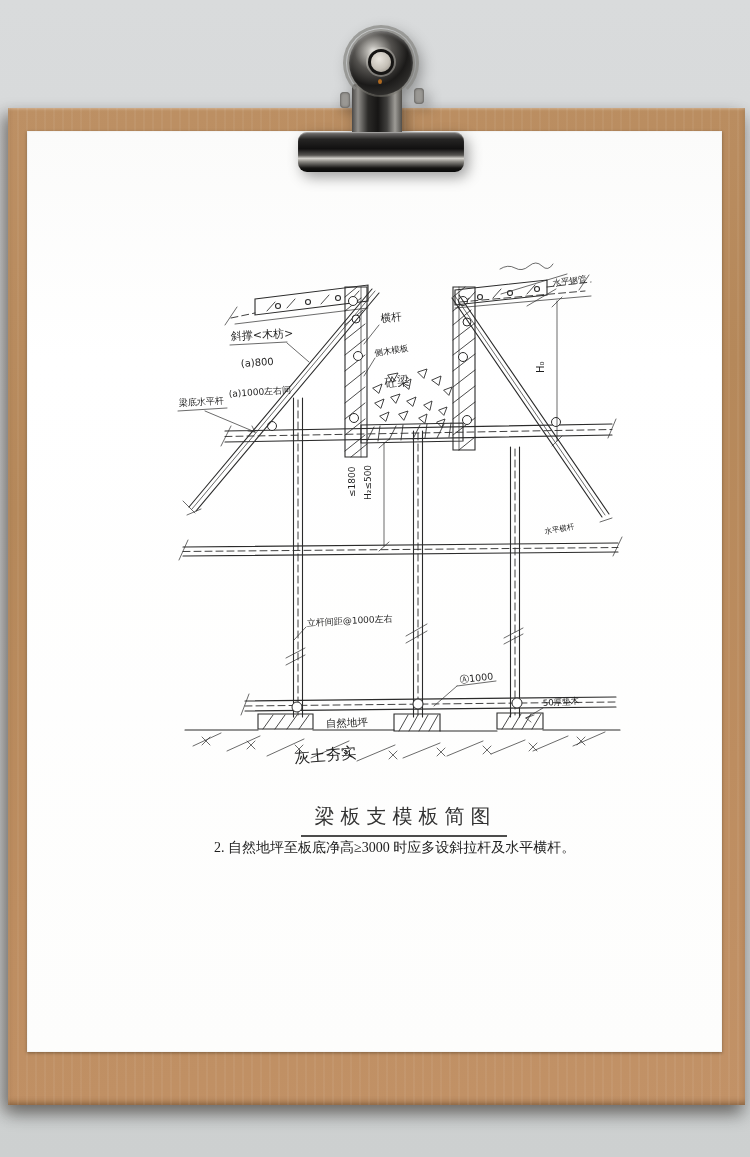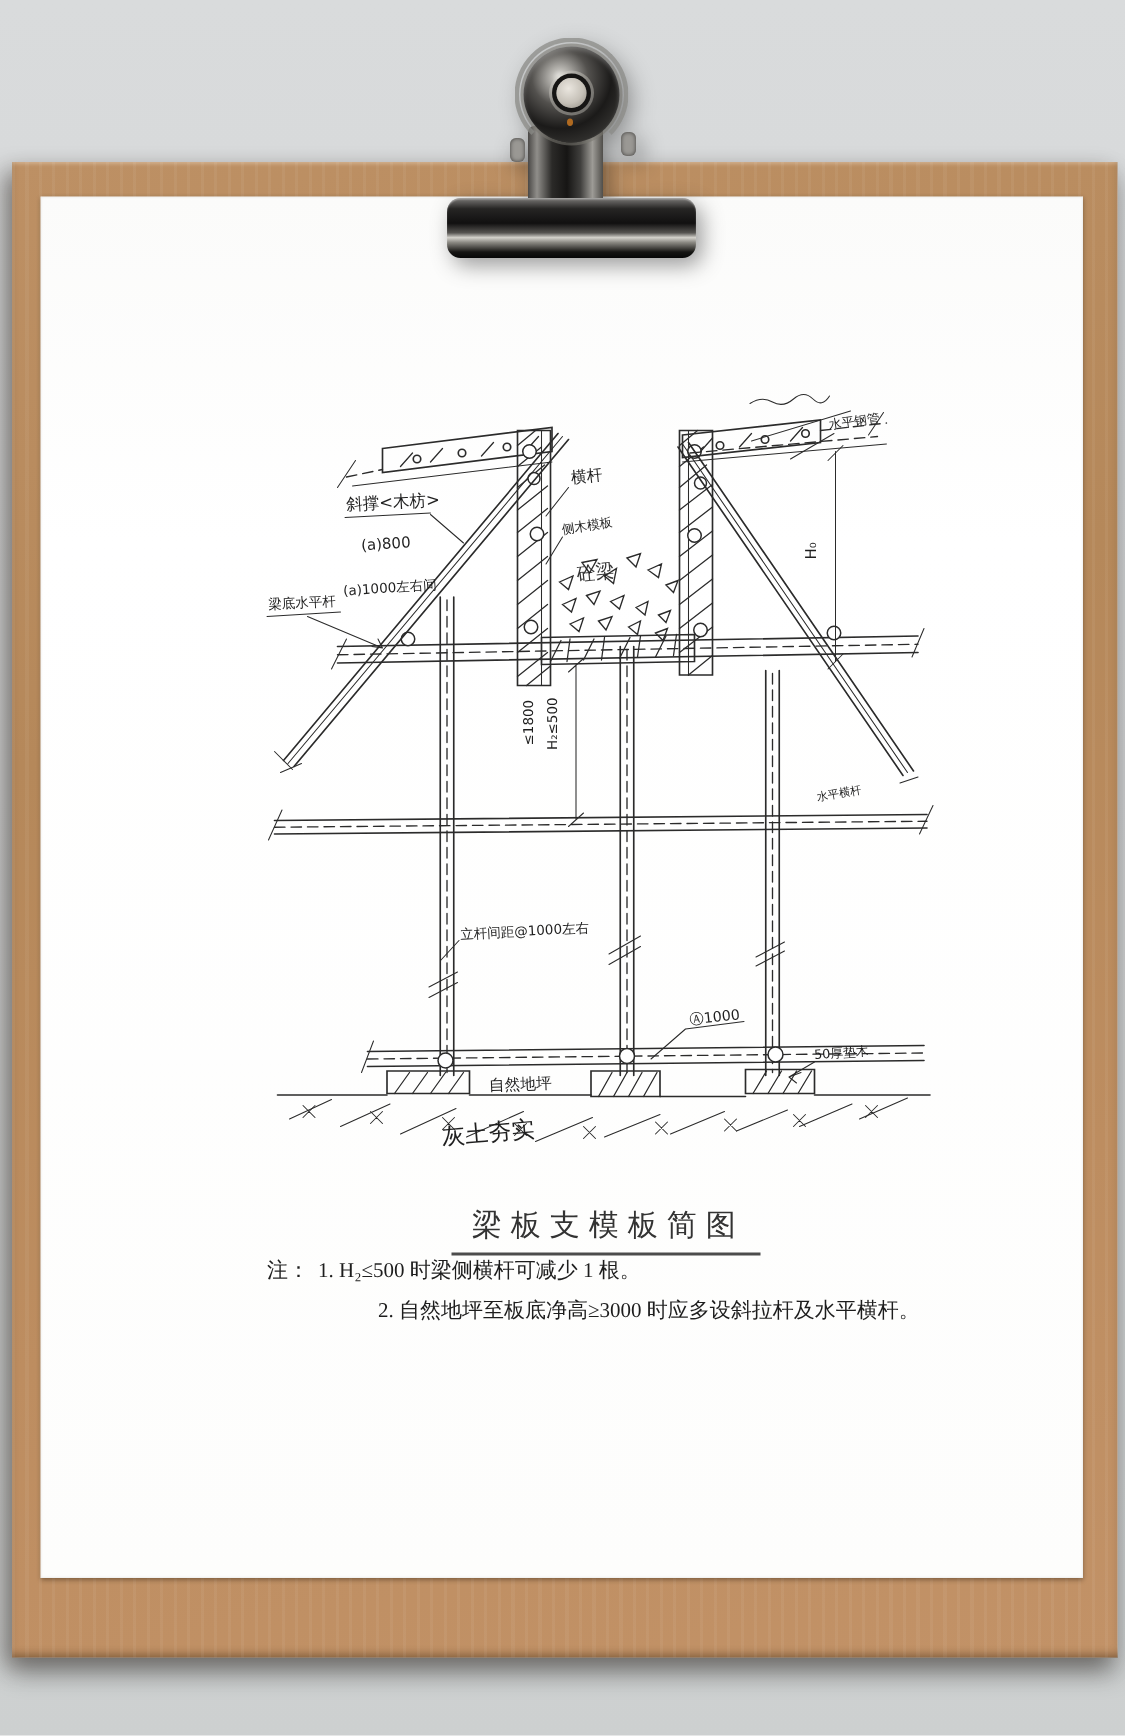--- a/index.html
+++ b/index.html
@@ -30,21 +30,21 @@
   .dash{stroke-dasharray:7 4;stroke-width:.9;}
   .node{fill:#ffffff;stroke:#2b2b2b;stroke-width:1;}
   .hw{font-family:"DejaVu Sans",sans-serif;fill:#1f1f1f;}
   .title-wrap{position:absolute;top:672px;left:0;width:100%;text-align:center;padding-left:58px;box-sizing:border-box;}
   .doc-title{
     display:inline-block;font-size:20px;letter-spacing:6px;color:#333;
     border-bottom:2px solid #4c4c4c;padding:0 10px 5px 14px;text-align:right;
   }
   .notes{position:absolute;left:151px;top:704px;width:480px;font-size:14px;color:#1d1d1d;line-height:26.5px;}
   .note-line{white-space:nowrap;}
-  .note-line.indent{margin-left:74px;}
+  .note-line.indent{margin-left:36px;}
   .note-prefix{margin-right:6px;}
   
   .clip{position:absolute;left:296px;top:26px;width:170px;height:150px;filter:drop-shadow(4px 5px 7px rgba(0,0,0,.38));}
   .clip-tab{position:absolute;width:10px;height:16px;background:#9a9894;border-radius:4px;box-shadow:inset 0 0 3px rgba(0,0,0,.6);z-index:0;}
   .clip-tab.left{left:44px;top:66px;}
   .clip-tab.right{left:118px;top:62px;}
   .clip-neck{
     position:absolute;left:56px;top:58px;width:50px;height:56px;z-index:1;
     background:linear-gradient(90deg,#4a4846 0%,#908e8a 12%,#2b2a28 32%,#161514 52%,#403f3d 70%,#9d9b96 86%,#504e4a 100%);
     border-radius:4px 4px 2px 2px;
@@ -221,23 +221,20 @@
       <text class="hw" x="368" y="461" font-size="8.5" transform="rotate(-4 368 461)">50厚垫木</text>
       <text class="hw" x="151" y="482" font-size="10.5" transform="rotate(-2 151 482)">自然地坪</text>
       <text class="hw" x="120" y="518" font-size="15.5" transform="rotate(-5 120 518)">灰土夯实</text>
     </svg>
 
     <div class="title-wrap">
       <span class="doc-title">梁板支模板简图</span>
     </div>
 
     <div class="notes">
-      <div class="note-line">
-        <span class="note-prefix">注：</span><span>1. H₂≤500 时梁侧横杆可减少 1 根。</span>
-      </div>
       <div class="note-line indent">
         <span>2. 自然地坪至板底净高≥3000 时应多设斜拉杆及水平横杆。</span>
       </div>
     </div>
 
   </div>
 </div>
 
 <div class="clip">
   <div class="clip-tab left"></div>

